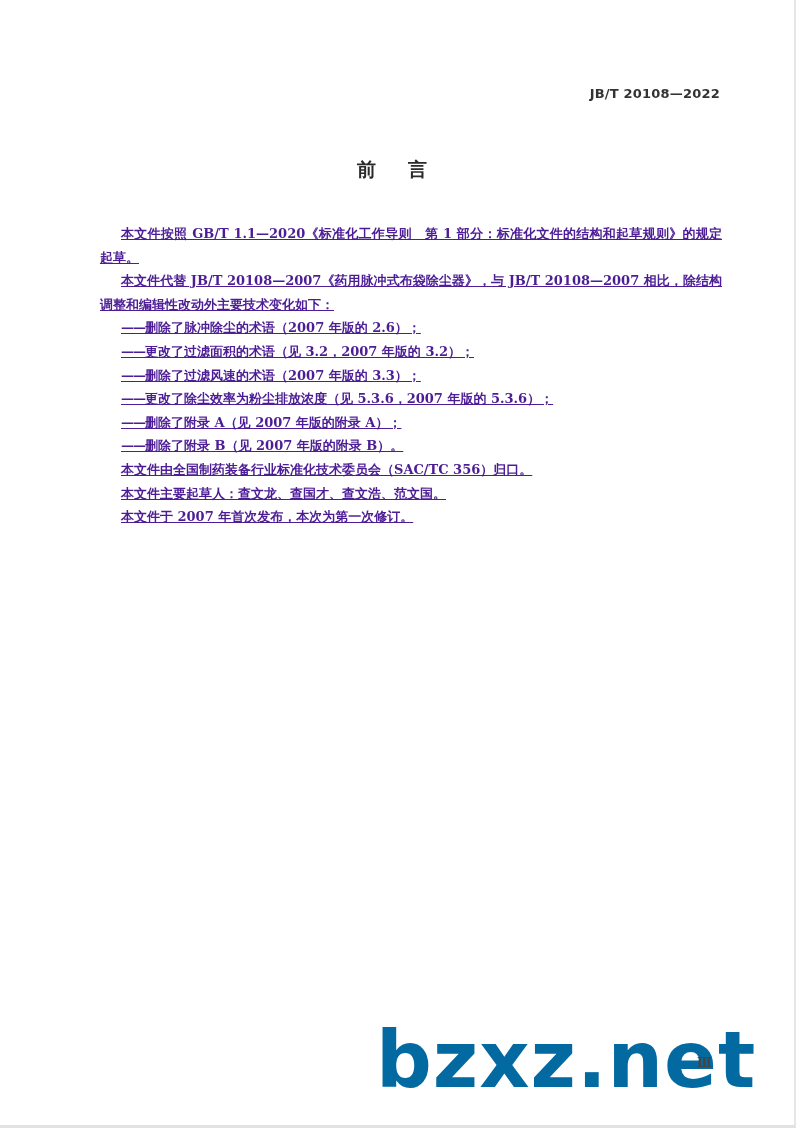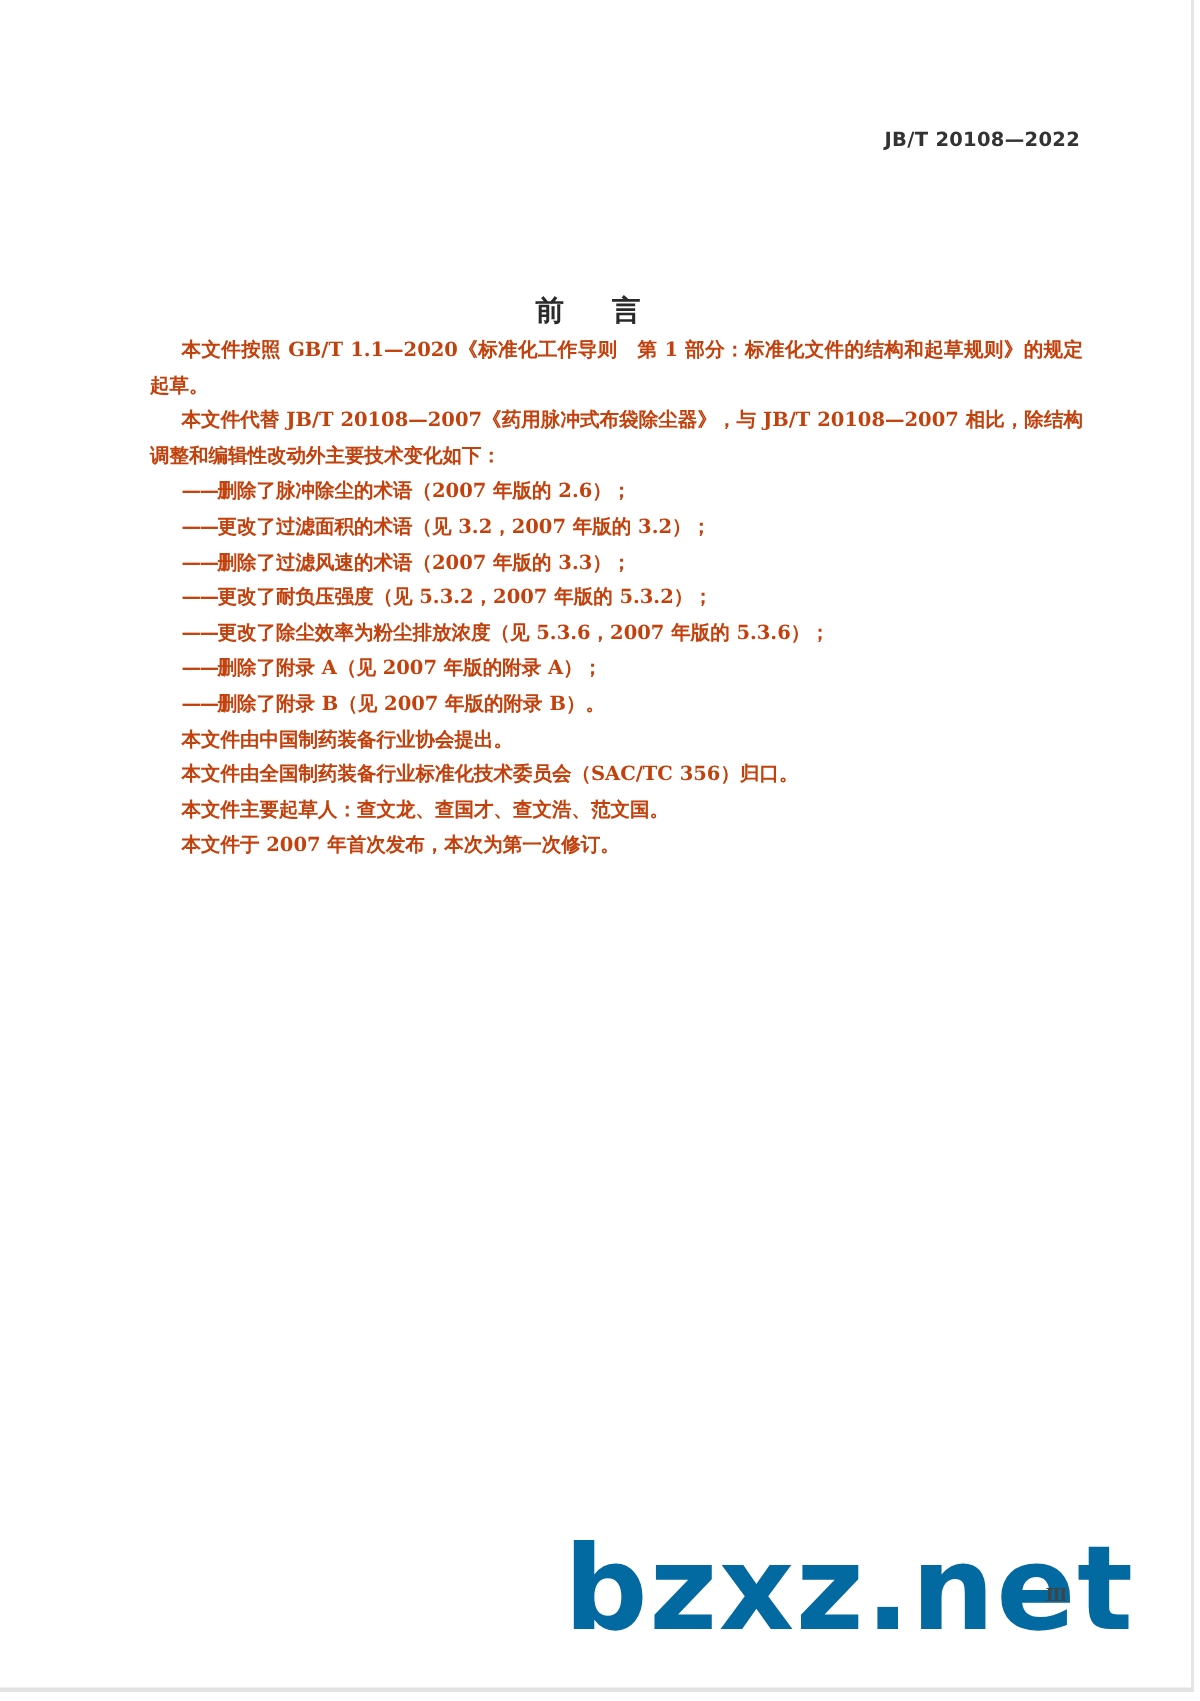--- a/index.html
+++ b/index.html
@@ -17,26 +17,27 @@
   .std-code {
     position: absolute; right: 80px; top: 86px;
     font-family: "DejaVu Sans", "Liberation Sans", sans-serif;
     font-weight: bold; font-size: 13px; color: #333;
     letter-spacing: 0.2px;
   }
   .title {
     position: absolute; left: 0; width: 800px; top: 157px; text-align: center;
     font-family: "DejaVu Sans", "Liberation Sans", sans-serif;
     font-weight: bold; font-size: 19px; color: #2a2a2a;
-    letter-spacing: 32px; padding-left: 16px; box-sizing: border-box; margin-top: 37px;
+    letter-spacing: 32px; padding-left: 16px; box-sizing: border-box;
   }
   .body {
     position: absolute; left: 100px; top: 222px; width: 622px;
     font-size: 13px; line-height: 23.6px; font-weight: bold;
-    color: #c2410c;
+    color: #4c1d95;
+    text-decoration: underline;
   }
   .para { margin: 0; text-indent: 21px; text-align: justify; }
   .item { margin: 0; padding-left: 21px; white-space: nowrap; }
   .item .dash { letter-spacing: -1px; }
   .page-number {
     position: absolute; left: 697px; top: 1056px;
     font-family: "DejaVu Serif", serif; font-size: 12px; font-weight: bold;
     color: #444;
   }
   .watermark {
@@ -58,27 +59,25 @@
 <div class="title">前言</div>
 
 <div class="body">
   <p class="para">本文件按照 GB/T 1.1—2020《标准化工作导则　第 1 部分：标准化文件的结构和起草规则》的规定起草。</p>
   <p class="para">本文件代替 JB/T 20108—2007《药用脉冲式布袋除尘器》，与 JB/T 20108—2007 相比，除结构调整和编辑性改动外主要技术变化如下：</p>
 
   <div>
     <p class="item"><span class="dash">——</span><span>删除了脉冲除尘的术语（2007 年版的 2.6）；</span></p>
     <p class="item"><span class="dash">——</span><span>更改了过滤面积的术语（见 3.2，2007 年版的 3.2）；</span></p>
     <p class="item"><span class="dash">——</span><span>删除了过滤风速的术语（2007 年版的 3.3）；</span></p>
-    <p class="item"><span class="dash">——</span><span>更改了耐负压强度（见 5.3.2，2007 年版的 5.3.2）；</span></p>
     <p class="item"><span class="dash">——</span><span>更改了除尘效率为粉尘排放浓度（见 5.3.6，2007 年版的 5.3.6）；</span></p>
     <p class="item"><span class="dash">——</span><span>删除了附录 A（见 2007 年版的附录 A）；</span></p>
     <p class="item"><span class="dash">——</span><span>删除了附录 B（见 2007 年版的附录 B）。</span></p>
   </div>
 
-  <p class="para">本文件由中国制药装备行业协会提出。</p>
   <p class="para">本文件由全国制药装备行业标准化技术委员会（SAC/TC 356）归口。</p>
   <p class="para">本文件主要起草人：查文龙、查国才、查文浩、范文国。</p>
   <p class="para">本文件于 2007 年首次发布，本次为第一次修订。</p>
 </div>
 
 <div class="watermark">bzxz.net</div>
 
 <div class="page-number">Ⅲ</div>
 
 </body></html>

